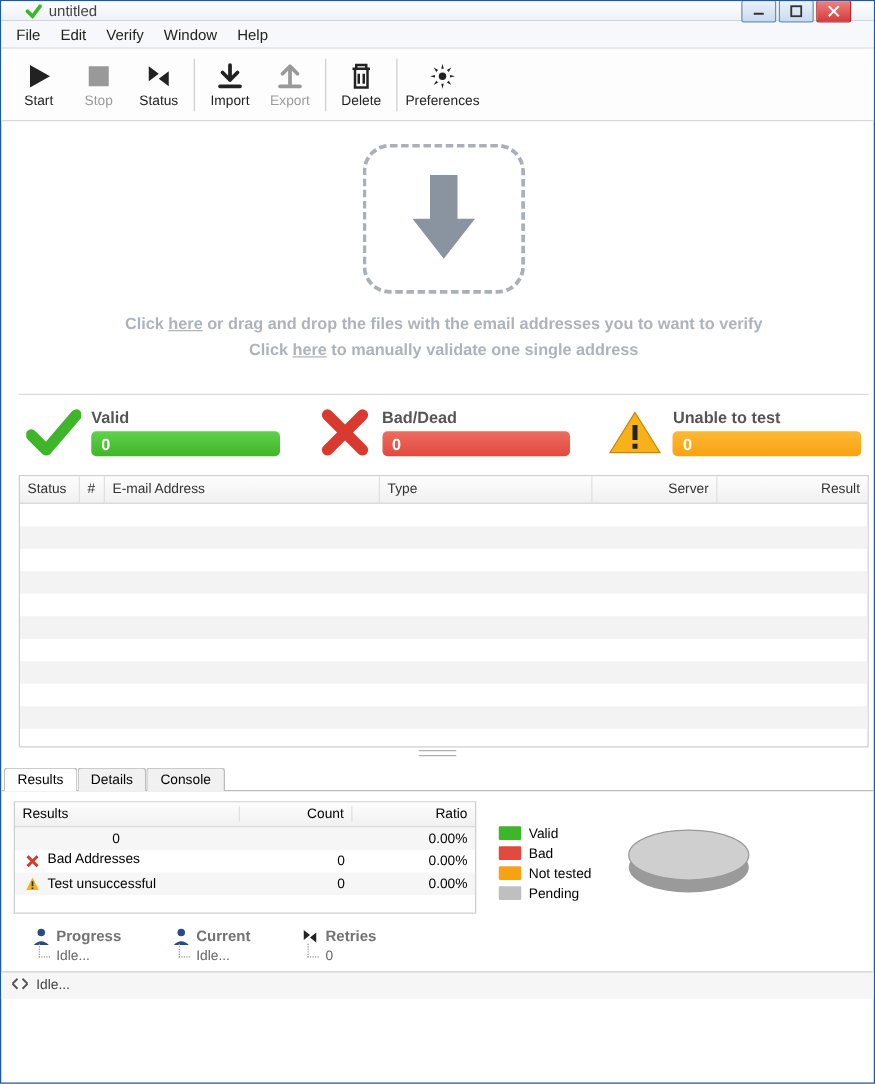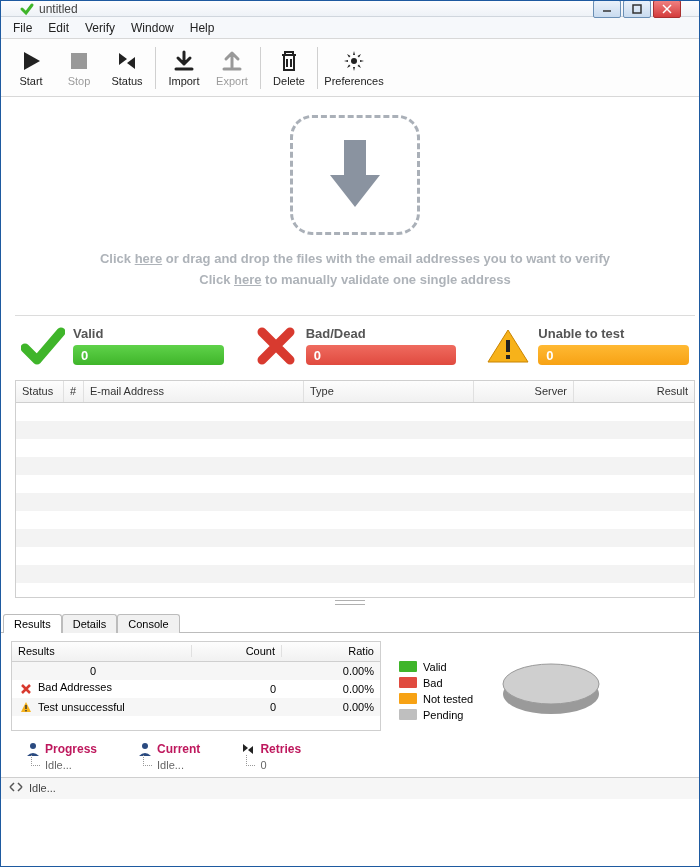--- a/index.html
+++ b/index.html
@@ -51,21 +51,21 @@
 .ptable .ph { font-size: 11px; padding: 0 6px; border-right: 1px solid #e0e0e0; }
 .ptable .prow { display: flex; height: 18px; align-items: center; font-size: 11px; }
 .ptable .prow:nth-child(odd) { background: #f6f6f6; }
 .ptable .pc { padding: 0 6px; }
 .legend { font-size: 11px; padding-top: 18px; }
 .legend .lrow { display: flex; align-items: center; height: 16px; }
 .legend .lsq { width: 18px; height: 11px; margin-right: 6px; border-radius: 1px; }
 .pie { width: 120px; height: 90px; display:flex; align-items:center; justify-content:center; }
 .metrics { display: flex; gap: 40px; padding: 4px 10px 6px 24px; }
 .metric { display: flex; flex-direction: column; }
-.metric .mhead { display: flex; align-items: center; gap: 4px; font-weight: bold; color: #be185d; font-size: 12px; }
+.metric .mhead { display: flex; align-items: center; gap: 4px; font-weight: bold; color: #737373; font-size: 12px; }
 .metric .mval { color: #666; font-size: 11px; padding-left: 20px; margin-top: 2px; position: relative; }
 .metric .mval::before { content: ""; position: absolute; left: 6px; top: -4px; width: 8px; height: 10px; border-left: 1px dotted #999; border-bottom: 1px dotted #999; }
 .statusbar { height: 22px; border-top: 1px solid #cfcfcf; background: #f6f6f6; display: flex; align-items: center; padding: 0 8px; font-size: 11px; color: #444; gap: 6px; }
 .micon { width:16px; height:16px; display:inline-flex; align-items:center; justify-content:center; }
 </style>
 </head>
 <body>
 
 <div class="titlebar">
   <span class="titlebar-icon">

